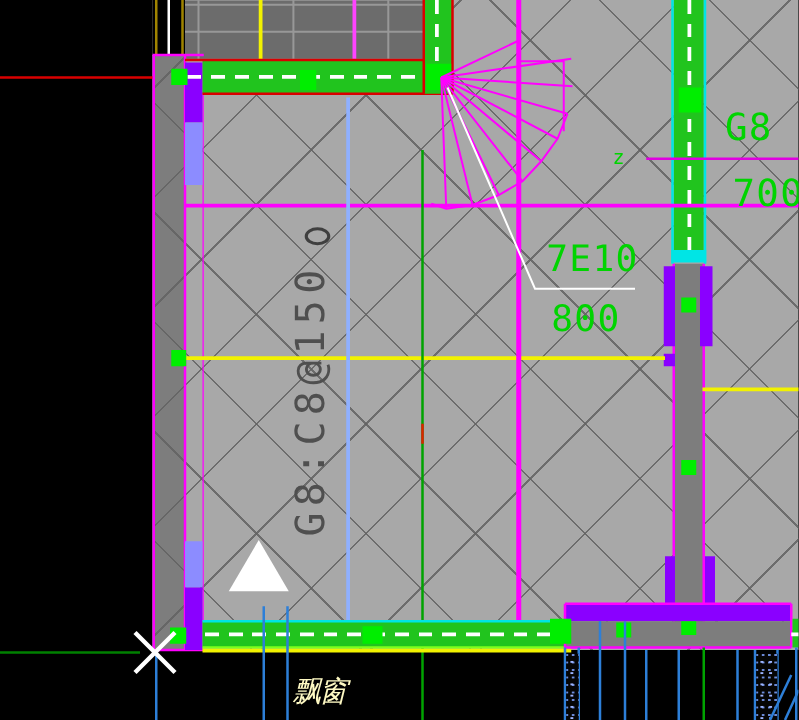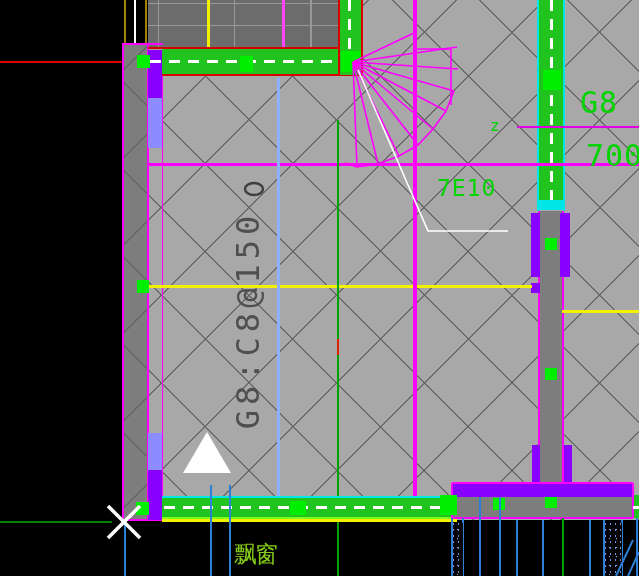--- a/index.html
+++ b/index.html
@@ -25,21 +25,21 @@
   .mag{background:#ff00ff;}
   .red{background:#d90000;}
   .yellow{background:#f2f200;}
   .hdash{background-image:repeating-linear-gradient(90deg,#ffffff 0 11px,transparent 11px 19px);}
   .vdash{background-image:repeating-linear-gradient(180deg,#ffffff 0 11px,transparent 11px 19px);}
   .speckle{background-color:#050505;background-image:
      radial-gradient(circle, #9db4ff 0.9px, transparent 1px),
      radial-gradient(circle, #6f8fe0 0.8px, transparent 1px);
      background-size:7px 9px, 5px 6px;background-position:1px 2px,3px 4px;}
   .cadtext{color:#00d400;font-size:28px;line-height:1;letter-spacing:1px;font-weight:400;}
-  .bluetext{color:#84cc16;font-size:22px;line-height:1;letter-spacing:0px;}
+  .bluetext{color:#fef9c3;font-size:22px;line-height:1;letter-spacing:0px;font-style:italic;}
   svg{position:absolute;left:0;top:0;pointer-events:none;}
 </style>
 </head>
 <body>
 
 <div id="stage">
 
   <div class="abs slab" style="left:122px;top:0;width:517px;height:520px;"></div>
 
   <div class="abs wallgray" style="left:122px;top:44px;width:26px;height:476px;"></div>
@@ -178,18 +178,19 @@
     <line x1="628" y1="576" x2="639" y2="552" stroke="#2d7fd8" stroke-width="2"></line>
 
     <g stroke="#ffffff" stroke-width="3.5">
       <line x1="108" y1="506" x2="140" y2="538"></line>
       <line x1="140" y1="506" x2="108" y2="538"></line>
     </g>
   </svg>
 
   <div class="abs cadtext" style="left:580px;top:88px;font-size:30px;">G8</div>
   <div class="abs cadtext" style="left:586px;top:141px;font-size:30px;">700</div>
-  <div class="abs cadtext" style="left:437px;top:177px;font-size:23px;">7E10</div>
+  <div class="abs cadtext" style="left:437px;top:193px;font-size:29px;">7E10</div>
+  <div class="abs cadtext" style="left:441px;top:241px;font-size:29px;">800</div>
   <div class="abs cadtext" style="left:490px;top:118px;font-size:16px;">z</div>
   <div class="abs" style="left:248px;top:320px;transform:translate(-50%,-50%) rotate(-90deg);color:#4f4f4f;font-size:32px;letter-spacing:5px;white-space:nowrap;">G8:C8@150</div>
   <div class="abs bluetext" style="left:234px;top:543px;font-size:23px;letter-spacing:-2px;">飘窗</div>
 
 </div>
 
 </body></html>

